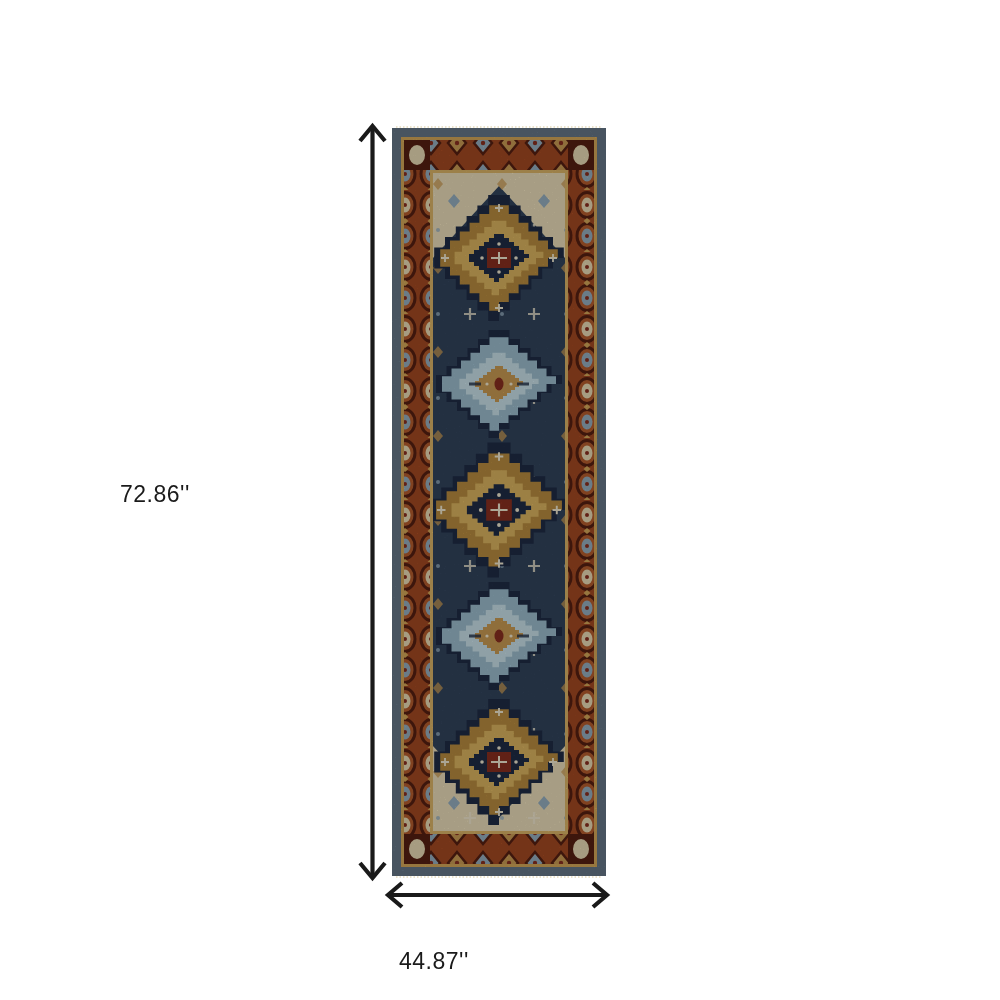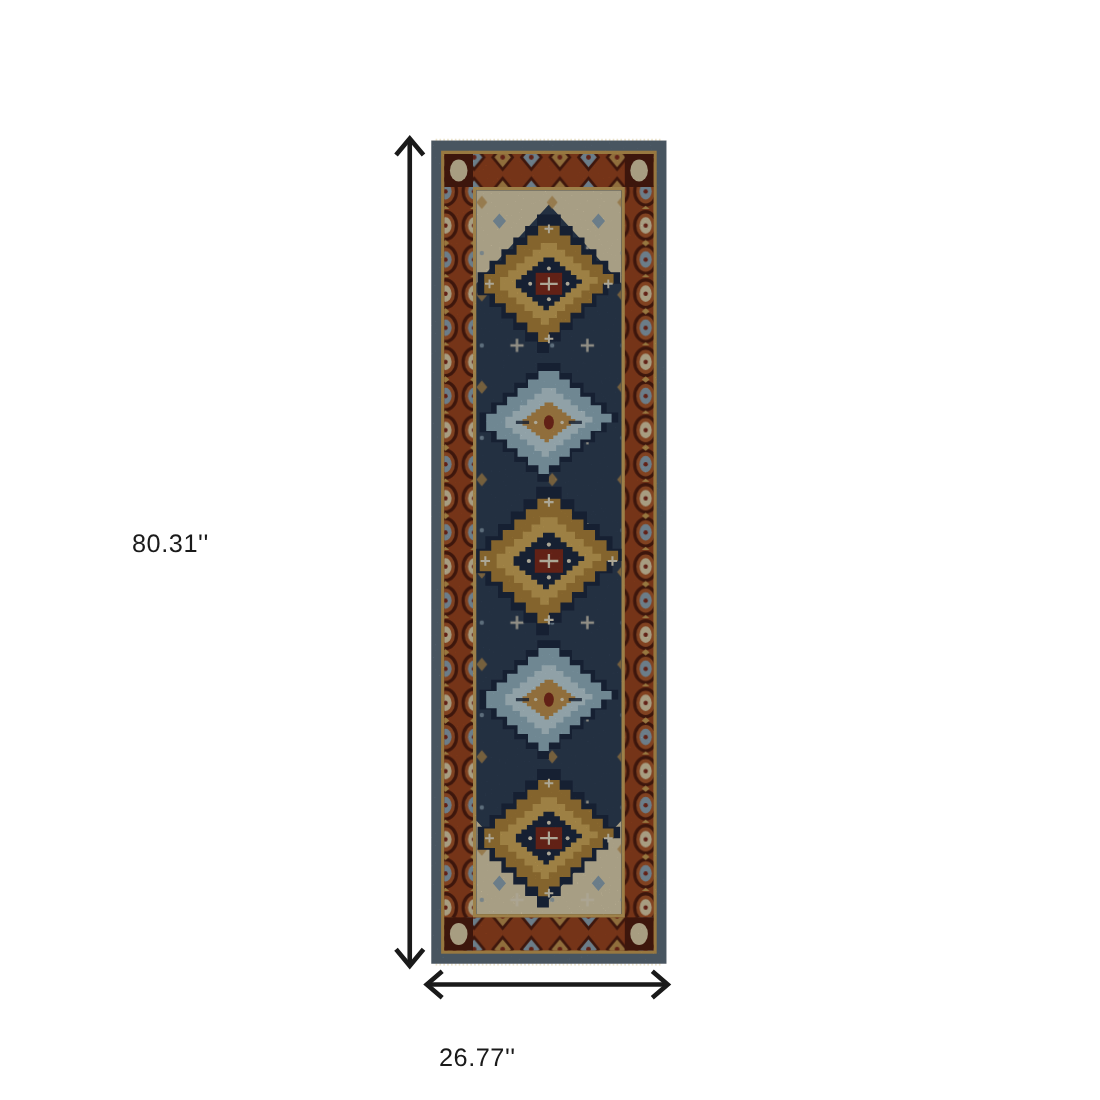--- a/index.html
+++ b/index.html
@@ -145,16 +145,16 @@
       <polyline points="360,141 372.5,126 385,141"></polyline>
       <polyline points="360,863 372.5,878 385,863"></polyline>
     </g>
     <g fill="none" stroke-width="4.2" stroke="#1a1a1a">
       <line x1="388" y1="895" x2="607" y2="895"></line>
       <polyline points="402,883 388,895 402,907"></polyline>
       <polyline points="593,883 607,895 593,907"></polyline>
     </g>
   </svg>
 
-  <div class="dim-label height">80.31''</div>
-  <div class="dim-label width">26.77''</div>
+  <div class="dim-label height">72.86''</div>
+  <div class="dim-label width">44.87''</div>
 
 </div>
 
 </body></html>

